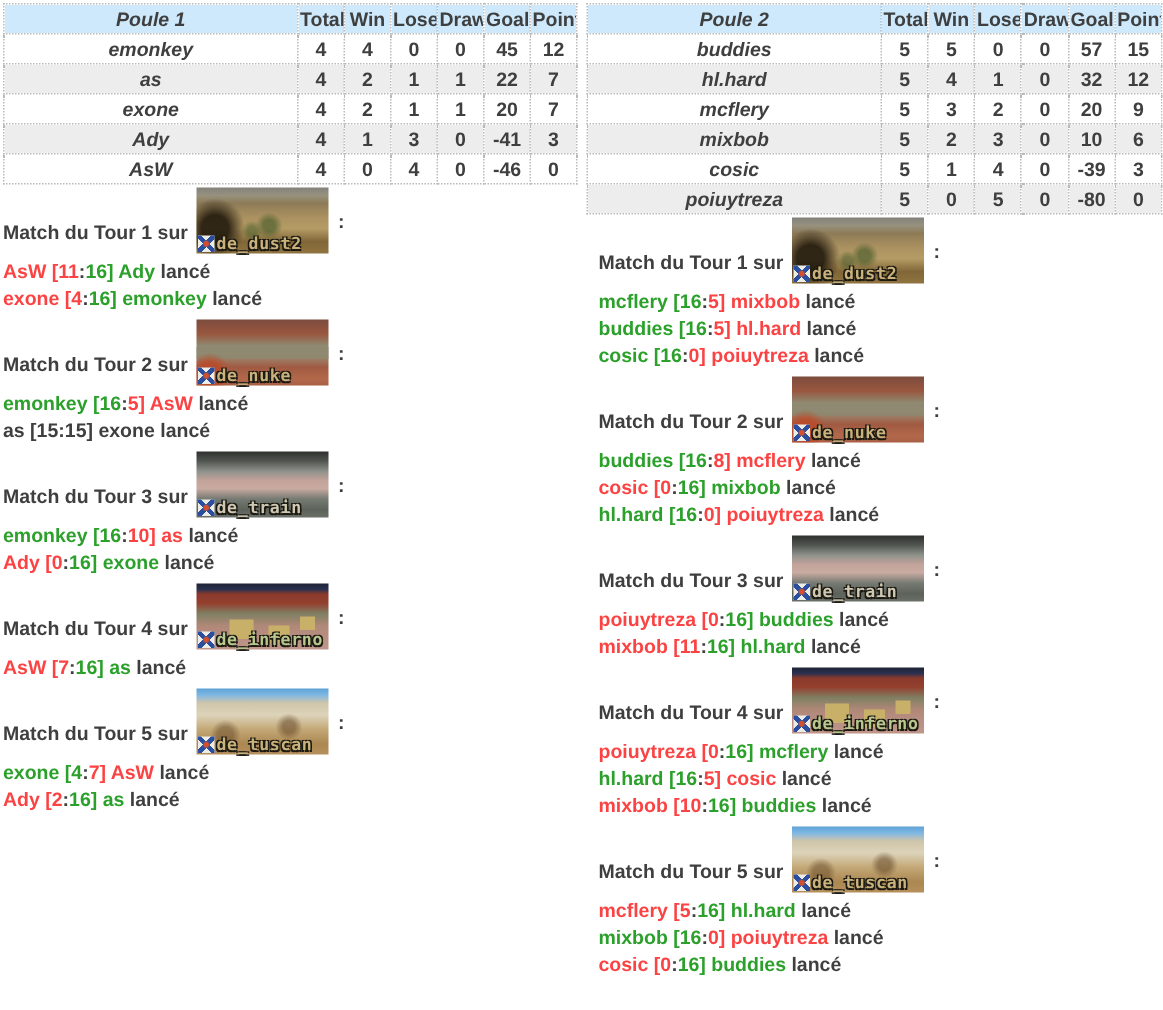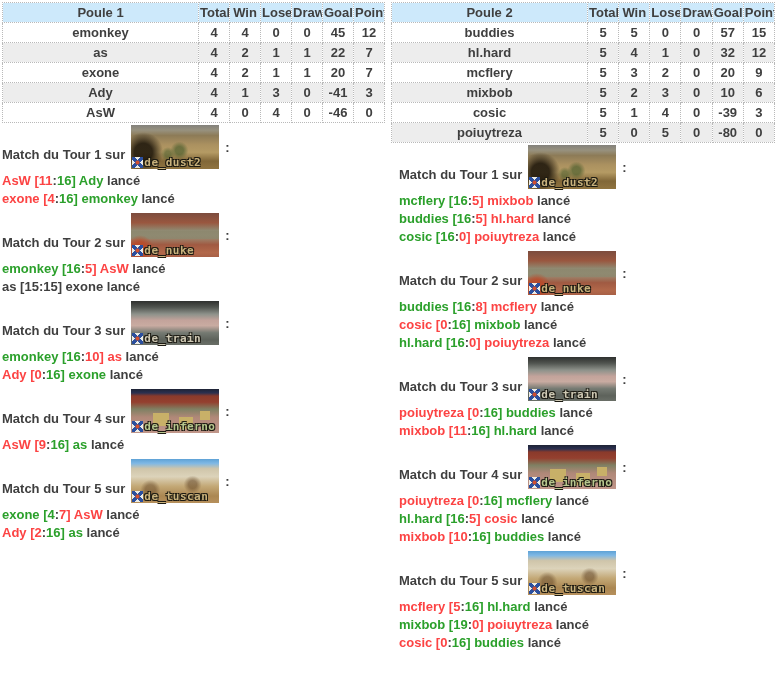--- a/index.html
+++ b/index.html
@@ -24,21 +24,21 @@
   table.poule-table th, table.poule-table td{
     border:1px dotted var(--border,#b9b9b9);
     text-align:center;
     height:19px;
     padding:0 1px;
     font-size:13px;
     overflow:hidden;
     white-space:nowrap;
   }
   table.poule-table th{background:var(--header_bg,#cde9fb);}
-  table.poule-table .name-col{width:193px;}
+  table.poule-table .name-col{width:193px;font-style:italic;}
   table.poule-table tr.alt td{background:var(--row_alt,#ededed);}
 
   .matches{margin-top:1px;}
   .match-header{
     display:flex;
     align-items:center;
     margin:2px 0 3px 0;
   }
   .match-title{white-space:nowrap;margin-top:14px;}
   .map-thumb{
@@ -206,21 +206,21 @@
   <div class="match-block">
     <div class="match-header">
       <span class="match-title">Match du Tour 4 sur</span>
       <span class="map-thumb map-de_inferno">
         <span class="map-logo"></span>
         <span class="map-label" style="color: rgb(183, 199, 142);">de_inferno</span>
       </span>
       <span class="colon">:</span>
     </div>
     <div class="results">
-            <div class="result-line"><span class="lose">AsW [9</span><span class="draw">:</span><span class="win">16] as</span><span class="launched"> lancé</span></div>
+            <div class="result-line"><span class="lose">AsW [7</span><span class="draw">:</span><span class="win">16] as</span><span class="launched"> lancé</span></div>
           </div>
   </div>
 
   <div class="match-block">
     <div class="match-header">
       <span class="match-title">Match du Tour 5 sur</span>
       <span class="map-thumb map-de_tuscan">
         <span class="map-logo"></span>
         <span class="map-label" style="color: rgb(201, 178, 124);">de_tuscan</span>
       </span>
@@ -371,19 +371,19 @@
     <div class="match-header">
       <span class="match-title">Match du Tour 5 sur</span>
       <span class="map-thumb map-de_tuscan">
         <span class="map-logo"></span>
         <span class="map-label" style="color: rgb(201, 178, 124);">de_tuscan</span>
       </span>
       <span class="colon">:</span>
     </div>
     <div class="results">
             <div class="result-line"><span class="lose">mcflery [5</span><span class="draw">:</span><span class="win">16] hl.hard</span><span class="launched"> lancé</span></div>
-            <div class="result-line"><span class="win">mixbob [19</span><span class="draw">:</span><span class="lose">0] poiuytreza</span><span class="launched"> lancé</span></div>
+            <div class="result-line"><span class="win">mixbob [16</span><span class="draw">:</span><span class="lose">0] poiuytreza</span><span class="launched"> lancé</span></div>
             <div class="result-line"><span class="lose">cosic [0</span><span class="draw">:</span><span class="win">16] buddies</span><span class="launched"> lancé</span></div>
           </div>
   </div>
 </div>
 </div>
 </div>
 
 </body></html>

